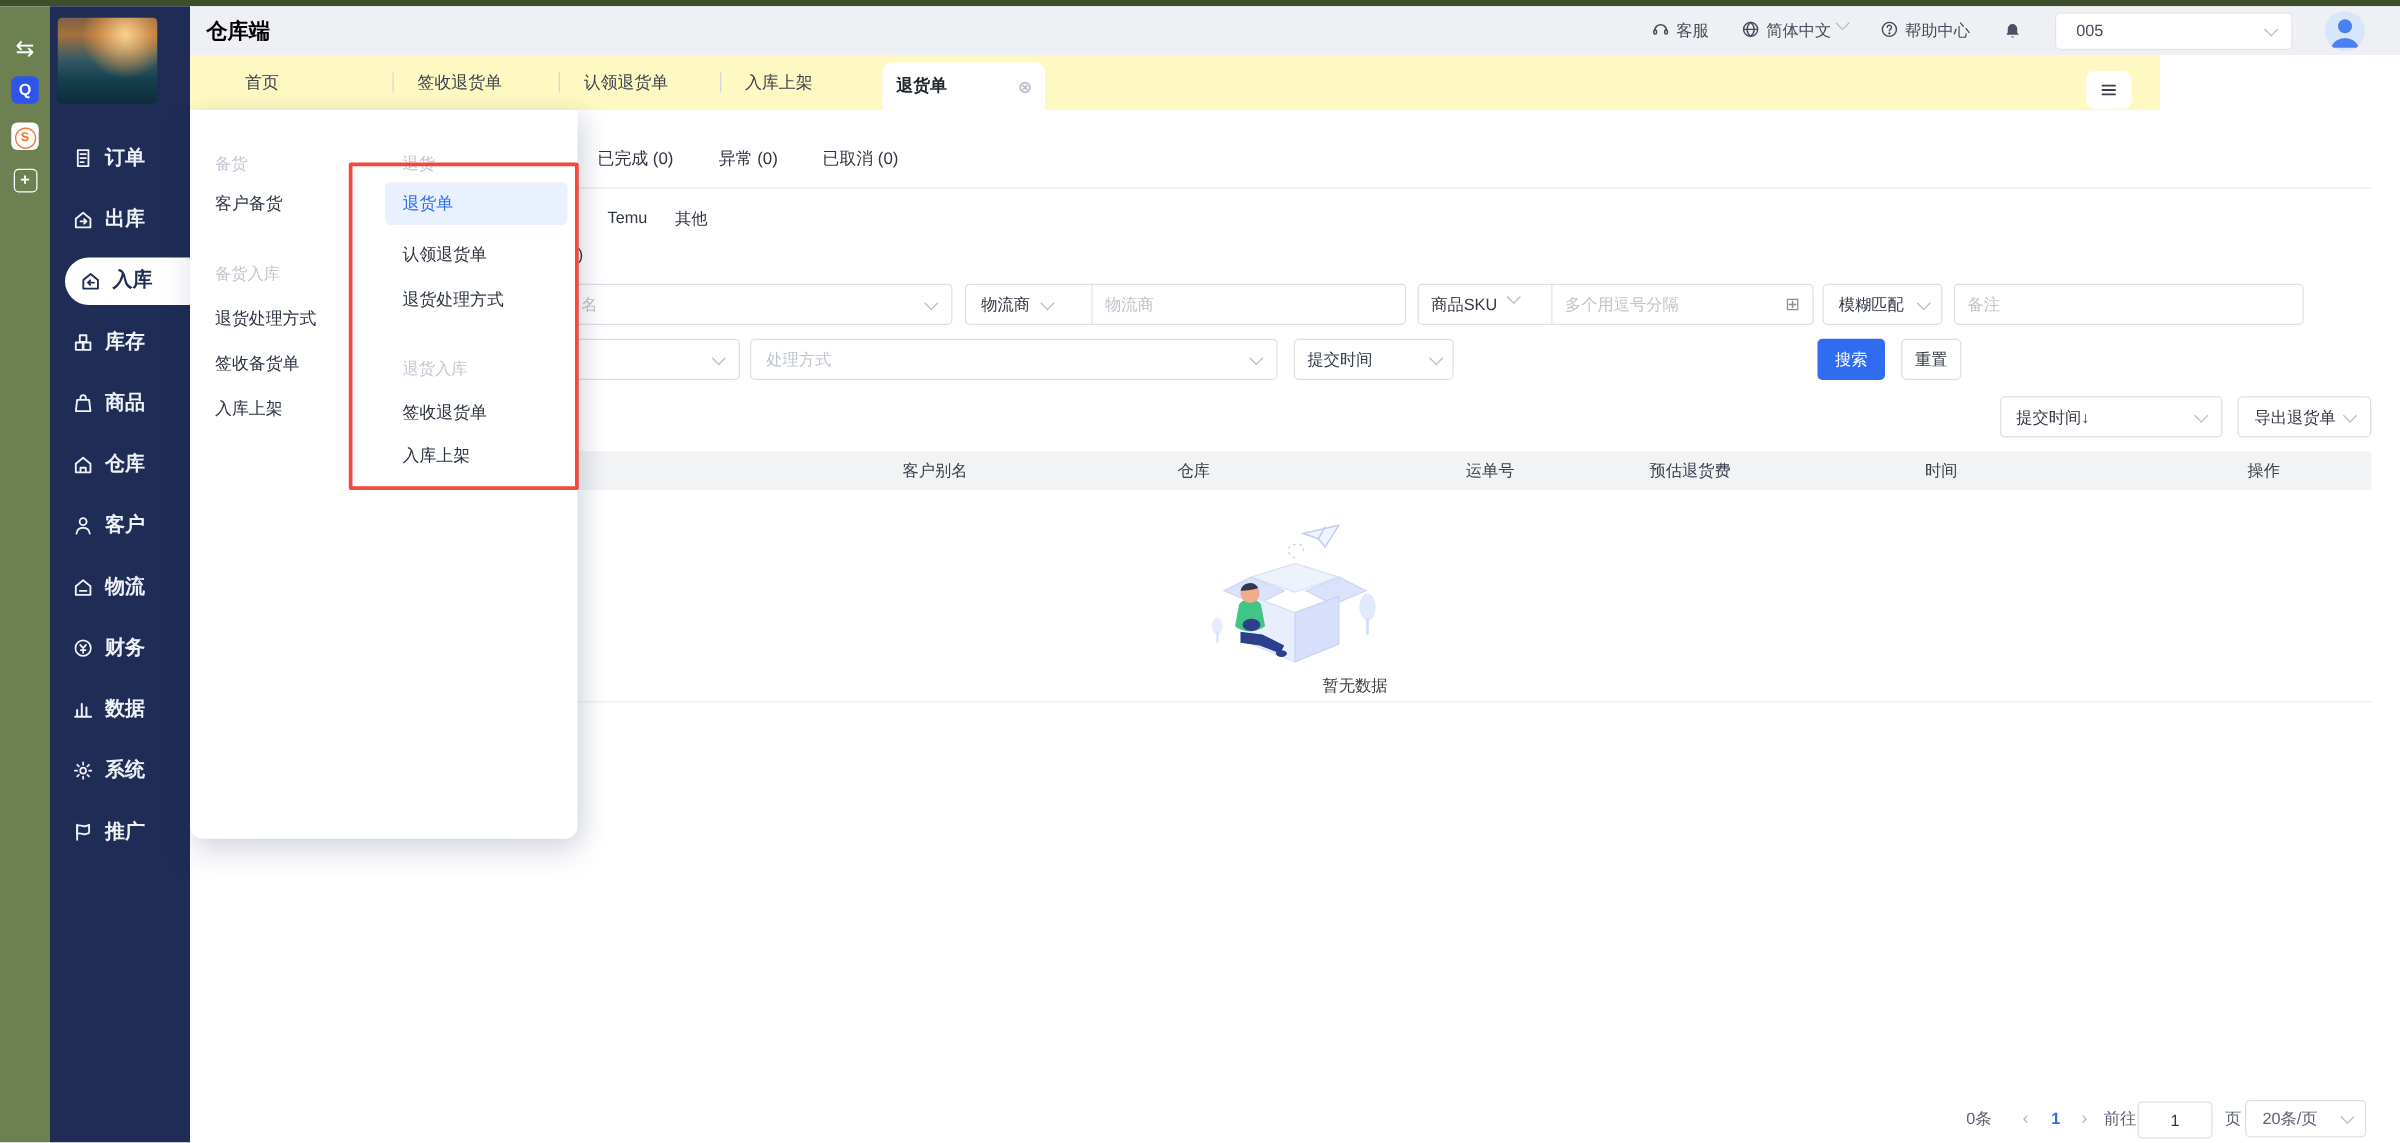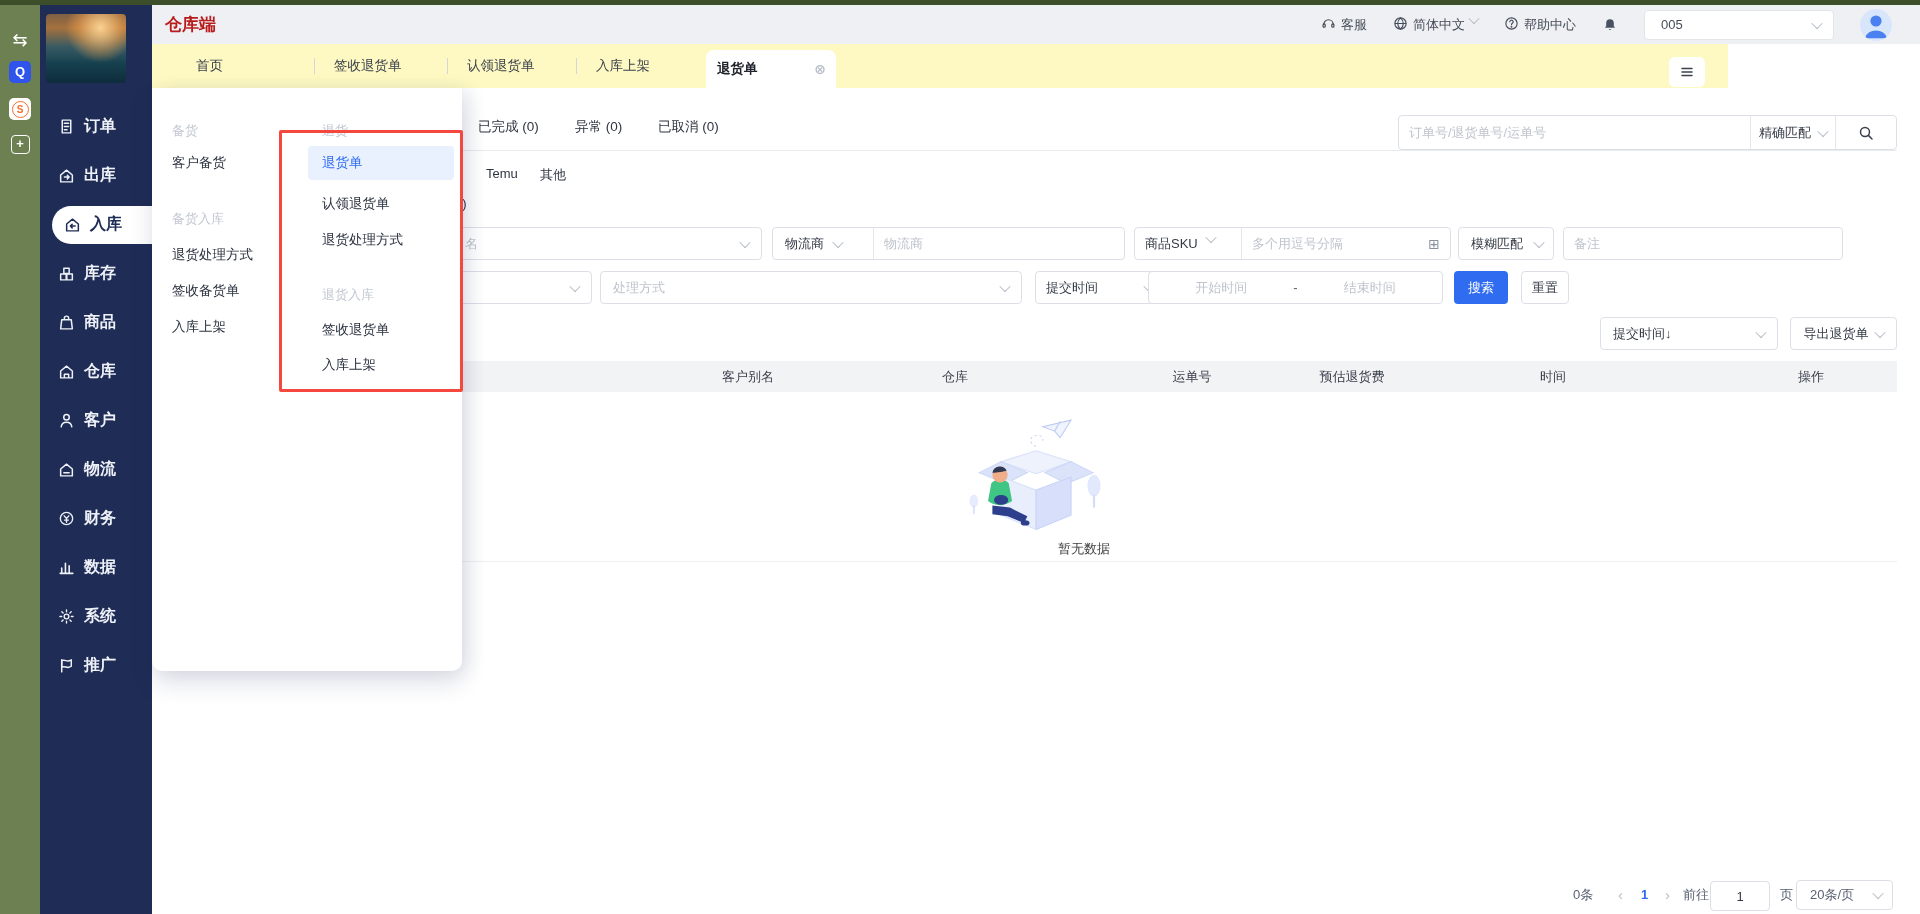--- a/index.html
+++ b/index.html
@@ -15,21 +15,21 @@
   .sidebar{position:absolute;left:40px;top:5px;width:112px;height:909px;background:#1f2c55;}
   .logo{position:absolute;left:6px;top:9px;width:80px;height:69px;border-radius:4px;
         background:radial-gradient(circle at 68% 20%,rgba(255,214,150,.95),rgba(255,170,80,.45) 28%,transparent 45%),
                    linear-gradient(180deg,#7d6045 0%,#a5713d 20%,#375a63 48%,#16404f 72%,#0e2c3b 100%);}
   .nav{position:absolute;left:0;top:97px;right:0;display:flex;flex-direction:column;}
   .nav-item{height:49px;display:flex;align-items:center;gap:9px;padding-left:18px;color:#eef1f8;font-weight:bold;font-size:16px;}
   .nav-item svg{flex:0 0 auto;}
   .nav-item.active{background:#fff;color:#1f2c55;border-radius:20px 0 0 20px;margin-left:12px;padding-left:12px;height:38px;margin-top:5.5px;margin-bottom:5.5px;}
   
   .header{position:absolute;left:152px;top:5px;width:1768px;height:39px;background:#eef0f3;}
-  .title{position:absolute;left:13px;top:0;height:39px;line-height:39px;font-size:17px;font-weight:bold;color:#b91c1c;}
+  .title{position:absolute;left:13px;top:0;height:39px;line-height:39px;font-size:17px;font-weight:bold;color:#000000;}
   .hright{position:absolute;right:28px;top:0;height:39px;display:flex;align-items:center;gap:26px;color:#454c59;font-size:13px;}
   .hitem{display:flex;align-items:flex-start;gap:5px;}
   .hselect{width:190px;height:30px;background:#fff;border:1px solid #e3e5e8;border-radius:4px;display:flex;align-items:center;padding:0 12px 0 16px;box-sizing:border-box;}
   .avatar{width:32px;height:32px;border-radius:50%;background:#d8e6fb;display:flex;align-items:center;justify-content:center;overflow:hidden;}
   .chev{display:inline-block;width:7px;height:7px;border-right:1.6px solid #b6bcc6;border-bottom:1.6px solid #b6bcc6;transform:rotate(45deg) translate(-1px,-1px);}
   .sp{flex:1;}
   
   .tabrow{position:absolute;left:152px;top:44px;width:1576px;height:44px;background:#fef9c3;}
   .tabs{position:absolute;left:20px;top:0;height:44px;display:flex;}
   .tab{height:44px;display:flex;align-items:center;box-sizing:border-box;color:#3c424d;font-size:13.5px;}
@@ -279,35 +279,20 @@
     </div>
   </div>
 
   <div class="content">
 
     <span class="stab" style="left:326px;">已完成 (0)</span>
     <span class="stab" style="left:423px;">异常 (0)</span>
     <span class="stab" style="left:506px;">已取消 (0)</span>
     <div class="hline" style="left:20px;top:62px;width:1725px;"></div>
 
-    <div class="ctl" style="left:1246px;top:27px;width:499px;height:35px;">
-      <input style="flex: 1 1 0%;" placeholder="订单号/退货单号/运单号">
-      <span class="vdv"></span>
-      <span style="width:84px;display:flex;align-items:center;justify-content:center;gap:8px;">
-        <span>精确匹配</span>
-          <span class="chev"></span>
-      </span>
-      <span class="vdv"></span>
-      <span style="width:60px;display:flex;align-items:center;justify-content:center;">
-        <svg width="16" height="16" viewBox="0 0 16 16" fill="none" stroke="#3a404c" stroke-width="1.5" stroke-linecap="round">
-            <circle cx="7" cy="7" r="4.5"></circle>
-            <path d="M10.4 10.4 14 14"></path>
-          </svg>
-      </span>
-    </div>
 
     <span class="abs" style="left:334px;top:78px;color:#2f3542;">Temu</span>
     <span class="abs" style="left:388px;top:78px;color:#2f3542;">其他</span>
 
     <span class="abs" style="left:303px;top:108px;color:#2f3542;z-index:1;">0)</span>
 
     <div class="ctl" style="left:288px;top:139px;width:322px;">
       <span class="ph" style="padding-left:24px;">名</span>
       <span class="sp"></span>
         <span class="chev" style="margin-right:12px;"></span>
@@ -344,25 +329,20 @@
     </div>
     <div class="ctl" style="left:448px;top:183px;width:422px;">
       <span class="ph" style="padding-left:12px;">处理方式</span>
       <span class="sp"></span>
         <span class="chev" style="margin-right:12px;"></span>
     </div>
     <div class="ctl" style="left:883px;top:183px;width:128px;">
       <span style="padding-left:10px;">提交时间</span>
       <span class="sp"></span>
         <span class="chev" style="margin-right:9px;"></span>
-    </div>
-    <div class="ctl" style="left:996px;top:183px;width:295px;">
-      <span class="ph" style="flex:1;text-align:center;">开始时间</span>
-      <span style="color:#5a6372;">-</span>
-      <span class="ph" style="flex:1;text-align:center;">结束时间</span>
     </div>
     <button class="btn-blue" style="left:1302px;top:183px;width:54px;">搜索</button>
     <button class="btn-white" style="left:1369px;top:183px;width:48px;">重置</button>
 
     <div class="ctl" style="left:1448px;top:229px;width:178px;">
       <span style="padding-left:12px;">提交时间↓</span>
       <span class="sp"></span>
         <span class="chev" style="margin-right:12px;"></span>
     </div>
     <button class="btn-white" style="left:1638px;top:229px;width:107px;">

